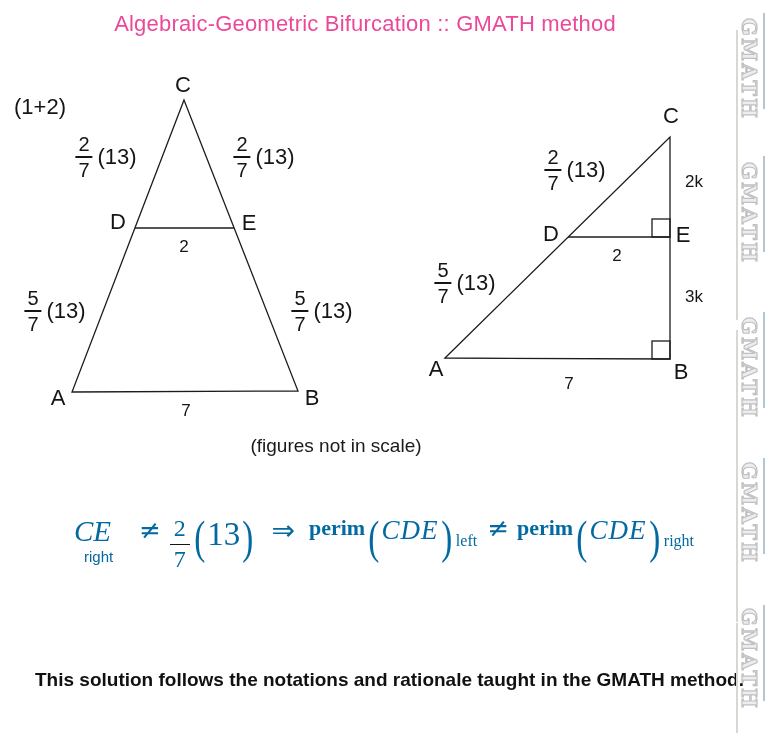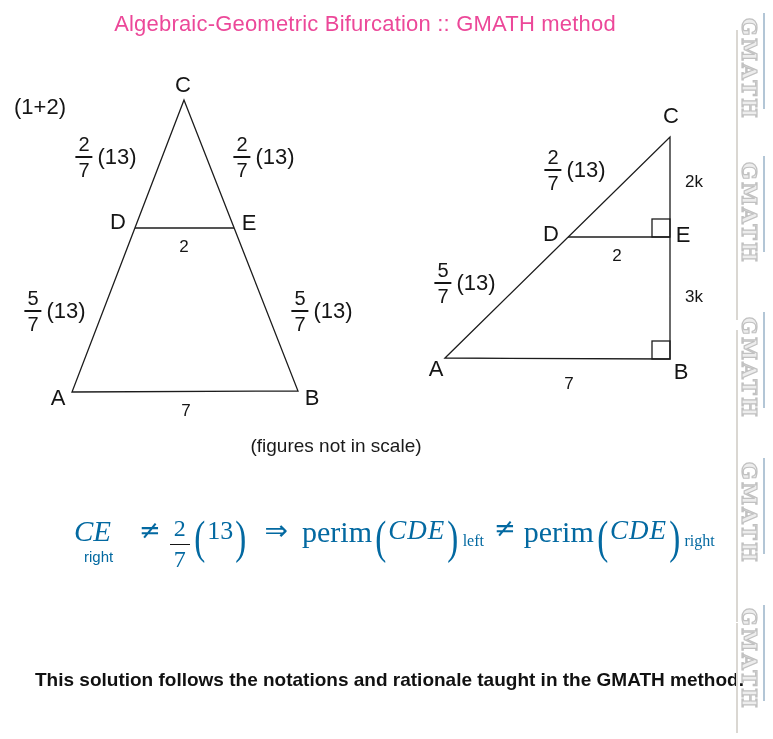--- a/index.html
+++ b/index.html
@@ -49,23 +49,23 @@
     position:absolute;left:10px;top:33px;
     font-family:"Liberation Sans",sans-serif;font-style:normal;
     font-size:15px;
   }
   .f-neq{font-size:26px;font-family:"DejaVu Sans",sans-serif;margin:0 9px 0 26px;}
   .f-neq2{font-size:26px;font-family:"DejaVu Sans",sans-serif;margin:0 8px 0 10px;position:relative;top:-2px;}
   .f-frac{display:inline-flex;flex-direction:column;align-items:center;font-size:24px;line-height:1.15;margin-right:2px;}
   .f-frac .fden{border-top:1.6px solid #151515;padding:1px 4px 0 4px;}
   .f-frac .fnum{padding:0 4px 1px 4px;}
   .bparen{font-size:46px;line-height:1;transform:scaleX(0.72);display:inline-block;font-weight:400;}
-  .f-arg{font-size:26px;position:relative;top:1px;}
+  .f-arg{font-size:33px;position:relative;top:1px;}
   .f-implies{font-size:28px;font-family:"DejaVu Sans",sans-serif;margin:0 14px 0 16px;position:relative;top:-1px;}
-  .f-perim{font-size:30px;margin-right:1px;}
+  .f-perim{font-size:22px;margin-right:1px;font-weight:bold;}
   .f-group{font-size:27px;letter-spacing:1px;}
   .f-sub{font-size:16px;position:relative;top:17px;margin-left:2px;}
   
   .wm-text{
     position:absolute;left:739px;
     writing-mode:vertical-rl;
     font-family:"DejaVu Serif",serif;font-weight:700;
     font-size:21px;letter-spacing:2px;line-height:1;
     color:#ededed;-webkit-text-stroke:1.2px #c1c1c1;
   }

